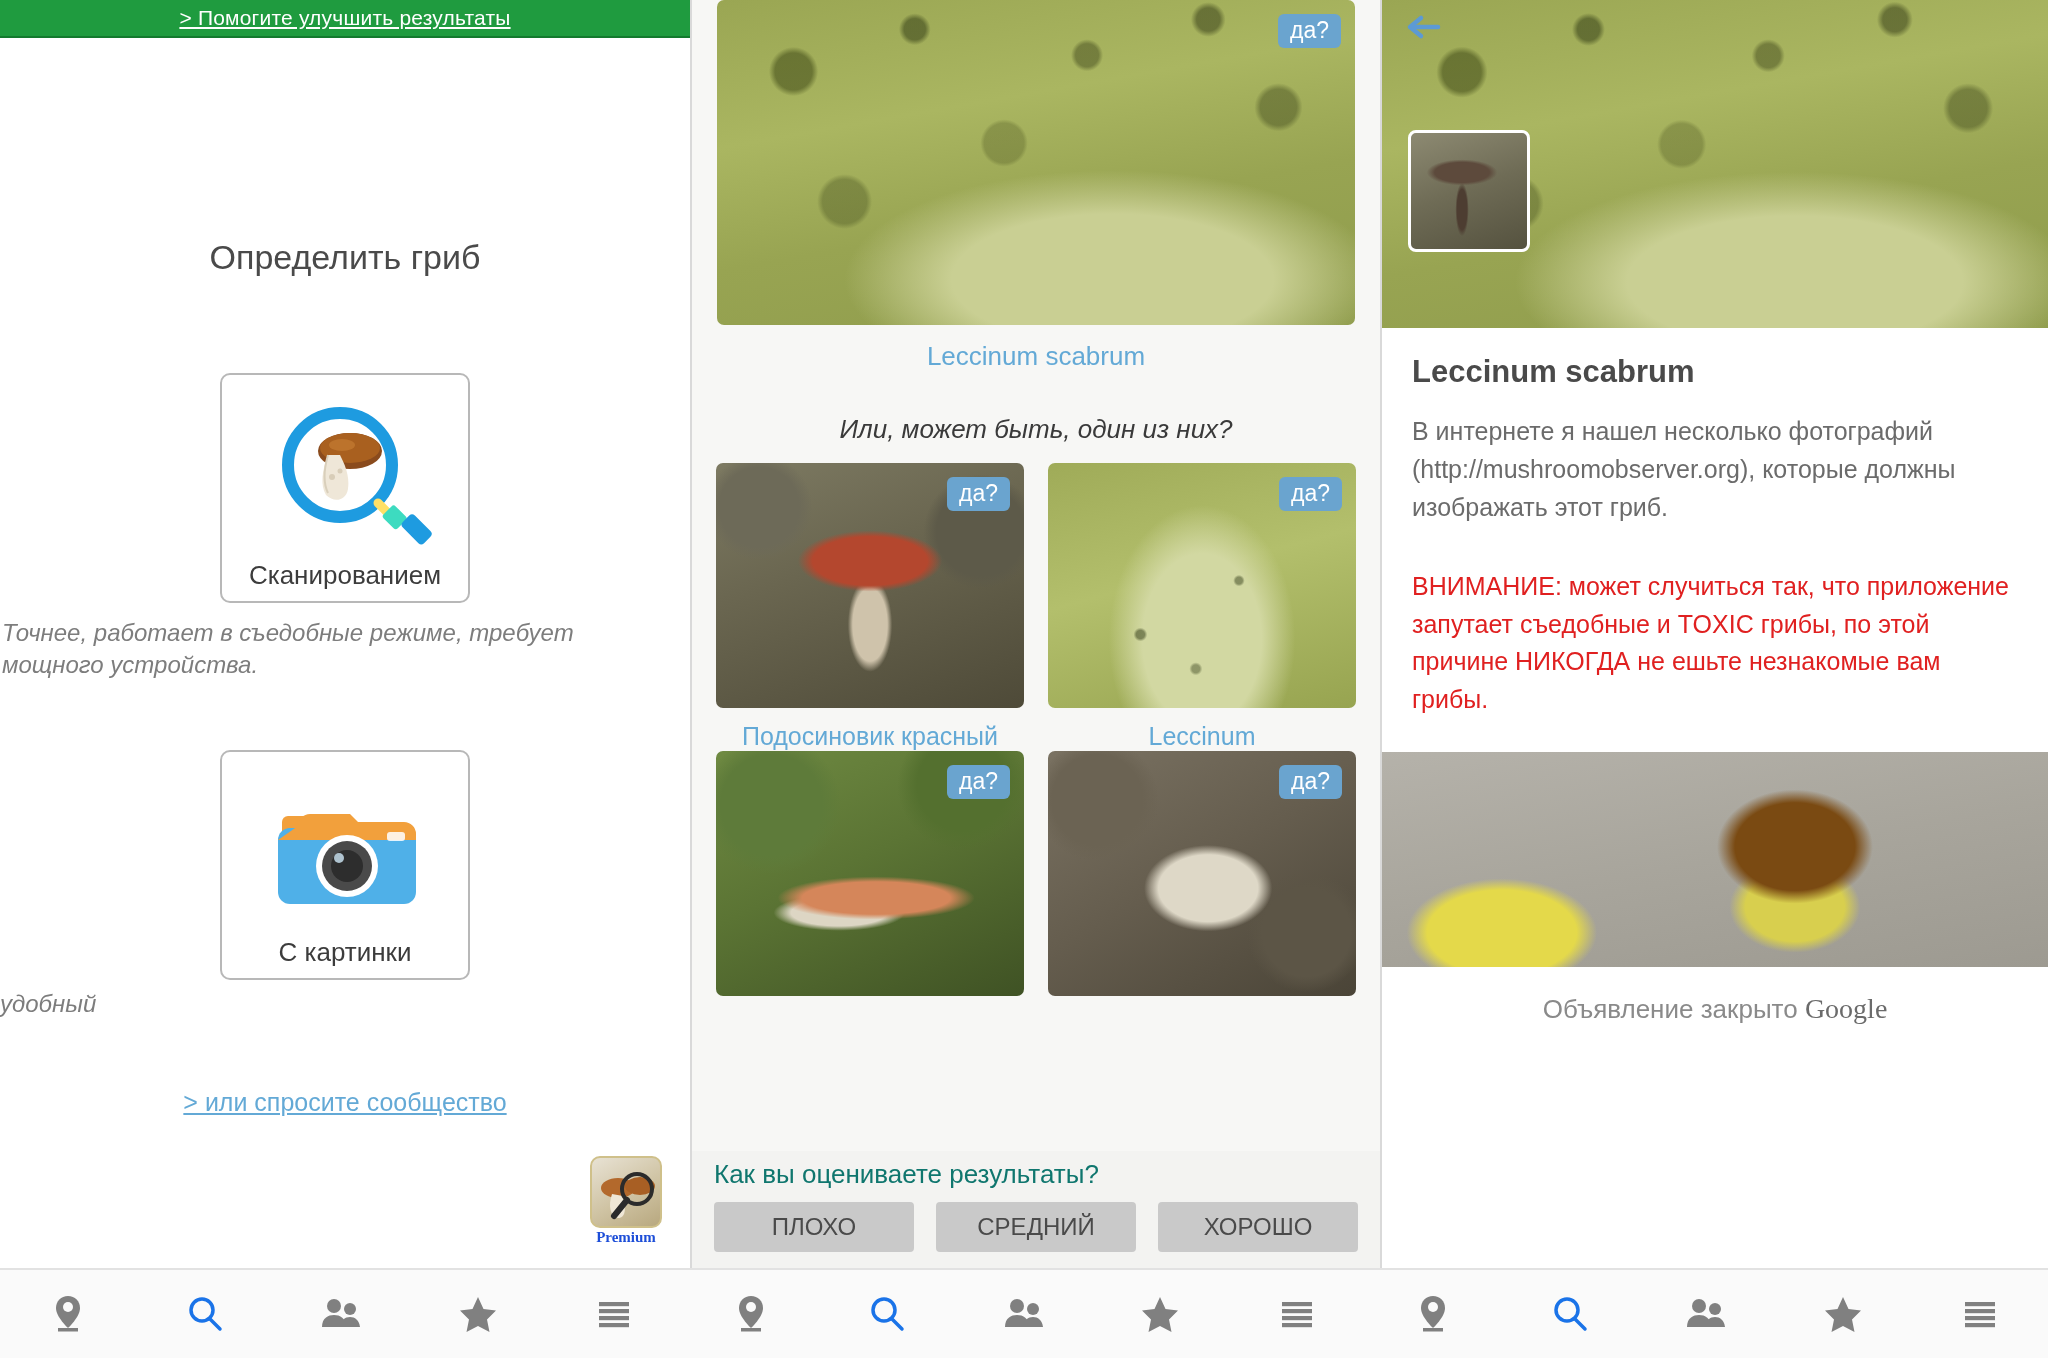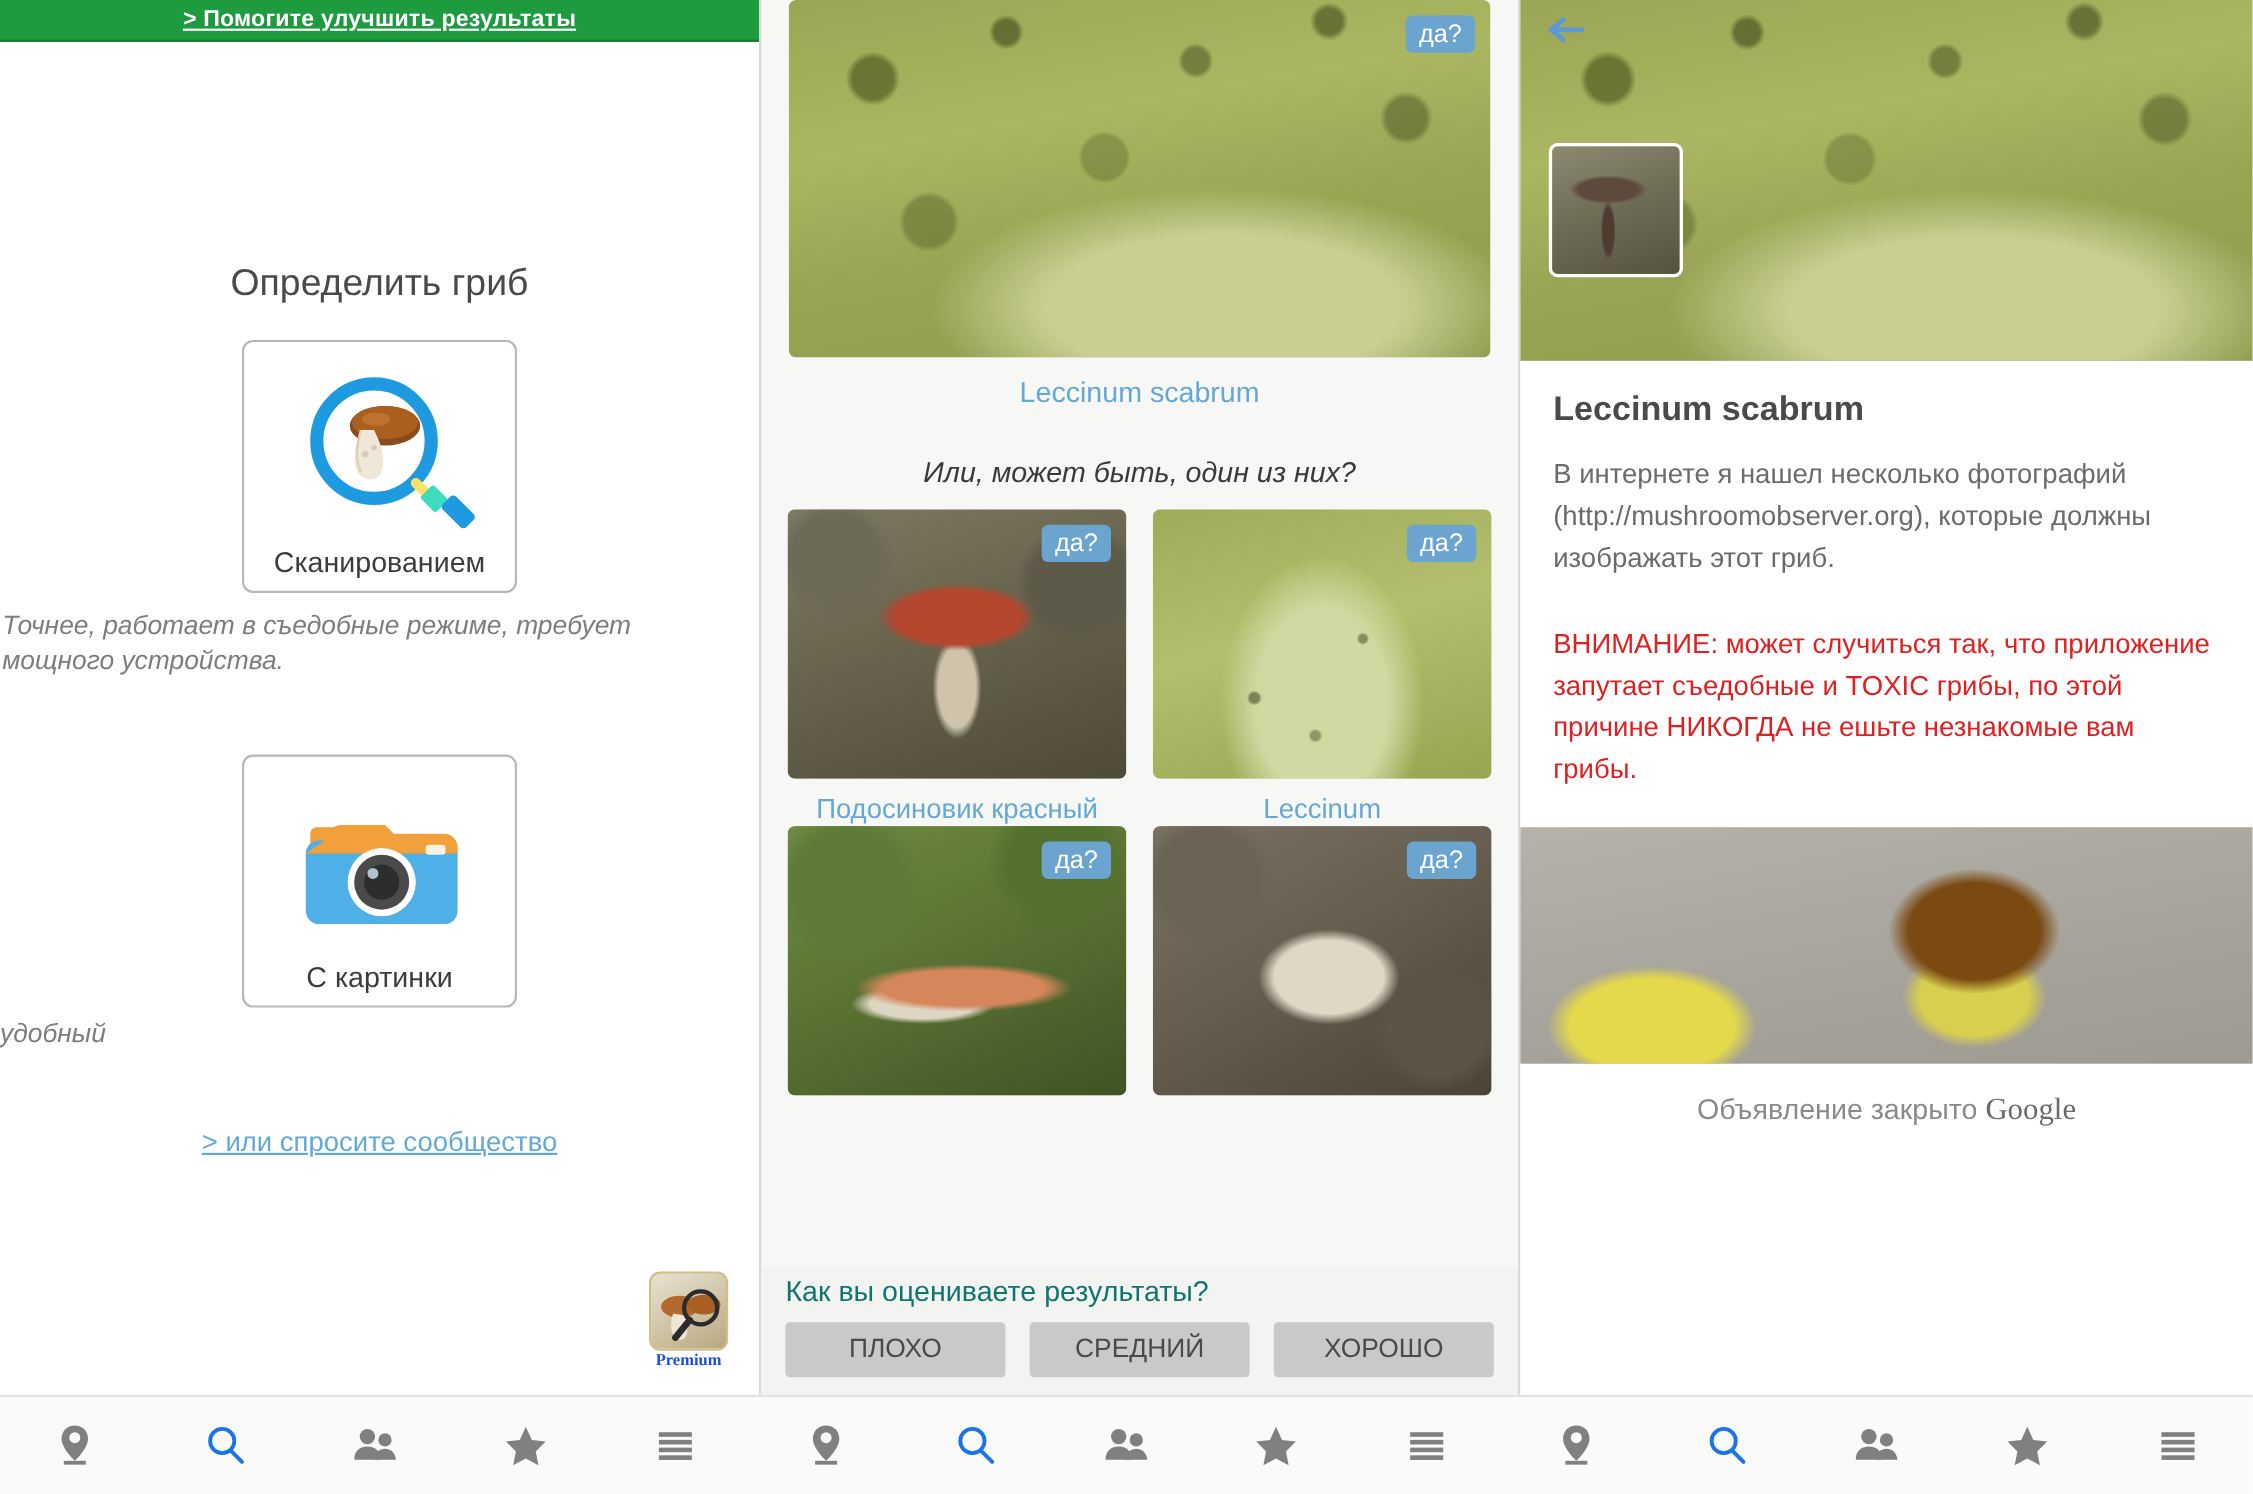--- a/index.html
+++ b/index.html
@@ -19,35 +19,34 @@
 
   
   .green-bar {
     height: 38px; background: #1f9b3f; width: 100%;
     display: flex; align-items: center; justify-content: center;
     border-bottom: 2px solid #137a2e;
   }
   .green-bar a {
     color: #ffffff; font-size: 21px; text-decoration: underline;
     letter-spacing: .2px;
-    font-weight: bold;
   }
   .left-title {
     text-align: center; font-size: 34px; color: #4a4a4a;
     margin-top: 200px; font-weight: 400;
   }
   .card {
     width: 250px; height: 230px; margin: 0 auto;
     border: 2px solid #b8b8b8; border-radius: 10px;
     background: #fff; position: relative;
     display: flex; flex-direction: column;
     align-items: center; justify-content: flex-end;
     padding-bottom: 10px;
   }
-  .card-scan { margin-top: 32px; text-align: center; }
+  .card-scan { margin-top: 96px; text-align: center; }
   .card-pic  { margin-top: 68px; }
   .card-label { font-size: 26px; color: #3c3c3c; }
   .card-art { position: absolute; top: 18px; left: 0; right: 0; height: 158px; }
   .italic-note {
     font-style: italic; color: #7d7d7d; font-size: 24px;
     line-height: 1.35; margin: 14px 12px 0 2px;
   }
   .center-note {
     font-style: italic; color: #7d7d7d; font-size: 24px;
     text-align: left; margin-top: 10px;

